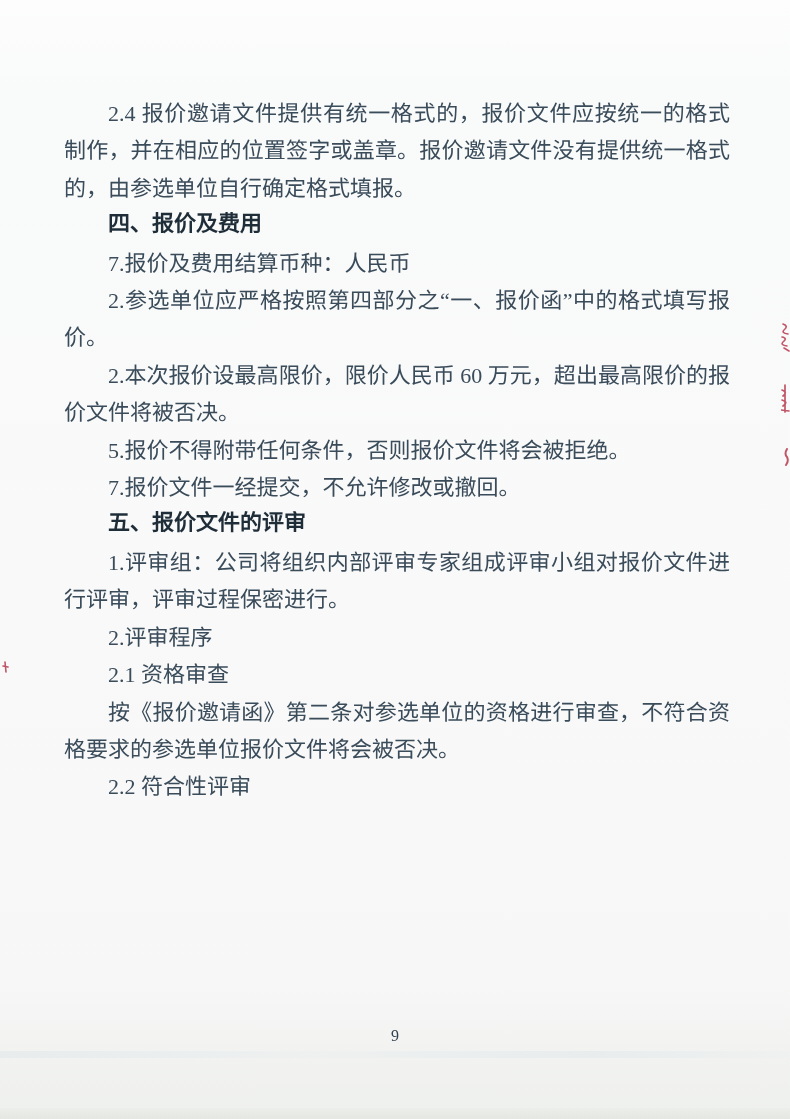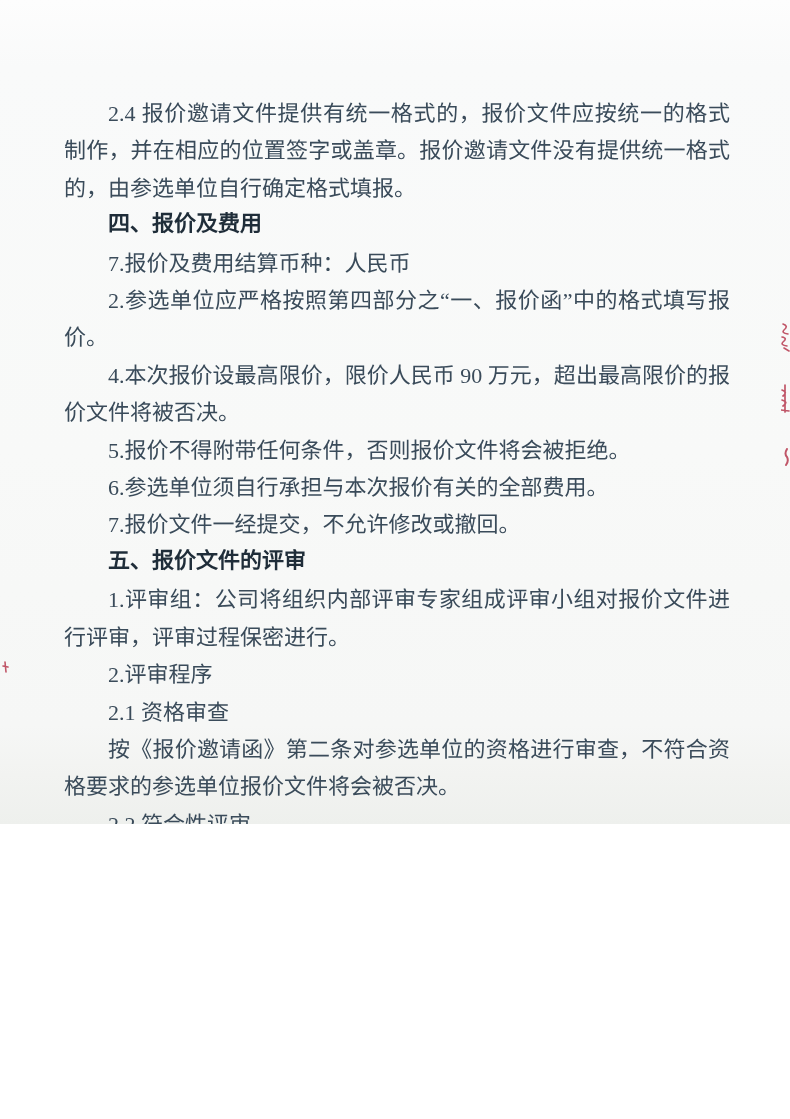--- a/index.html
+++ b/index.html
@@ -1,19 +1,19 @@
 <!DOCTYPE html>
 <html lang="zh-CN"><head>
 <meta charset="utf-8">
 <style>
   html, body { margin: 0; padding: 0; }
   .page {
     position: relative;
     width: 790px;
-    height: 824px;
+    height: 1119px;
     overflow: hidden;
     background: linear-gradient(180deg,
       #fdfdfd 0%,
       #f9fafa 8%,
       #f8f9f8 55%,
       #f6f7f6 88%,
       #f2f3f1 94%,
       #eef0ed 100%);
     font-family: "Liberation Serif", "DejaVu Serif", serif;
   }
@@ -75,23 +75,22 @@
 </head>
 <body>
 
 <div class="page">
 
   <div class="text-block" id="text-block">
       <p class="body">2.4 报价邀请文件提供有统一格式的，报价文件应按统一的格式制作，并在相应的位置签字或盖章。报价邀请文件没有提供统一格式的，由参选单位自行确定格式填报。</p>
       <p class="heading">四、报价及费用</p>
       <p class="body">7.报价及费用结算币种：人民币</p>
       <p class="body">2.参选单位应严格按照第四部分之“一、报价函”中的格式填写报价。</p>
-      <p class="body">4.本次报价设最高限价，限价人民币 90 万元，超出最高限价的报价文件将被否决。</p>
+      <p class="body">2.本次报价设最高限价，限价人民币 60 万元，超出最高限价的报价文件将被否决。</p>
       <p class="body">5.报价不得附带任何条件，否则报价文件将会被拒绝。</p>
-      <p class="body">6.参选单位须自行承担与本次报价有关的全部费用。</p>
       <p class="body">7.报价文件一经提交，不允许修改或撤回。</p>
       <p class="heading">五、报价文件的评审</p>
       <p class="body">1.评审组：公司将组织内部评审专家组成评审小组对报价文件进行评审，评审过程保密进行。</p>
       <p class="body">2.评审程序</p>
       <p class="body">2.1 资格审查</p>
       <p class="body">按《报价邀请函》第二条对参选单位的资格进行审查，不符合资格要求的参选单位报价文件将会被否决。</p>
       <p class="body">2.2 符合性评审</p>
     </div>
 
   <div class="page-number">9</div>

